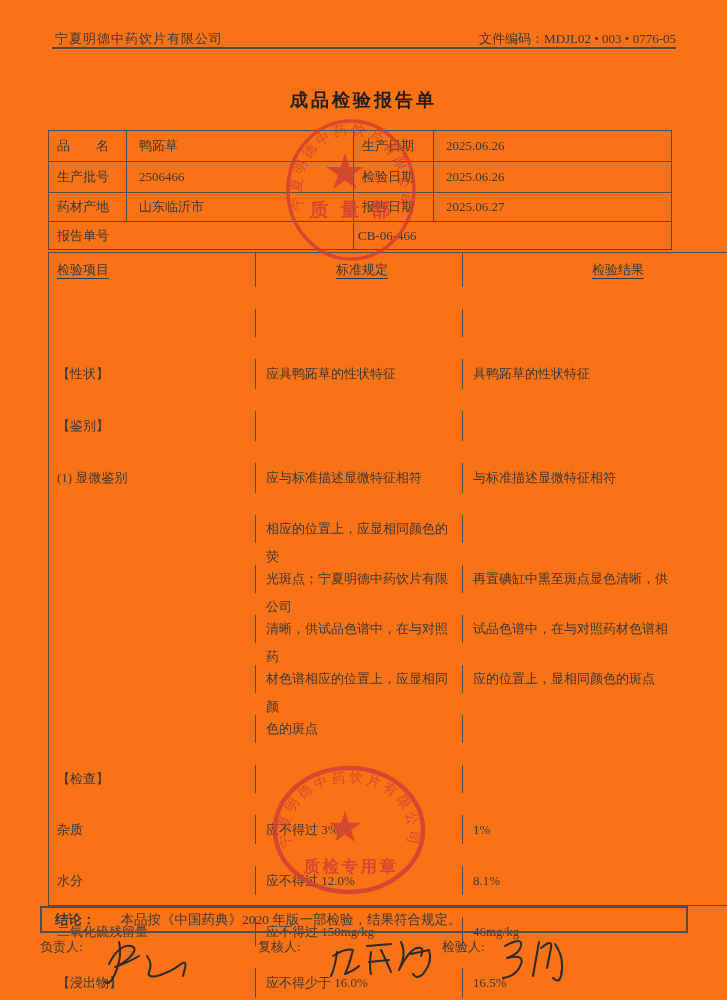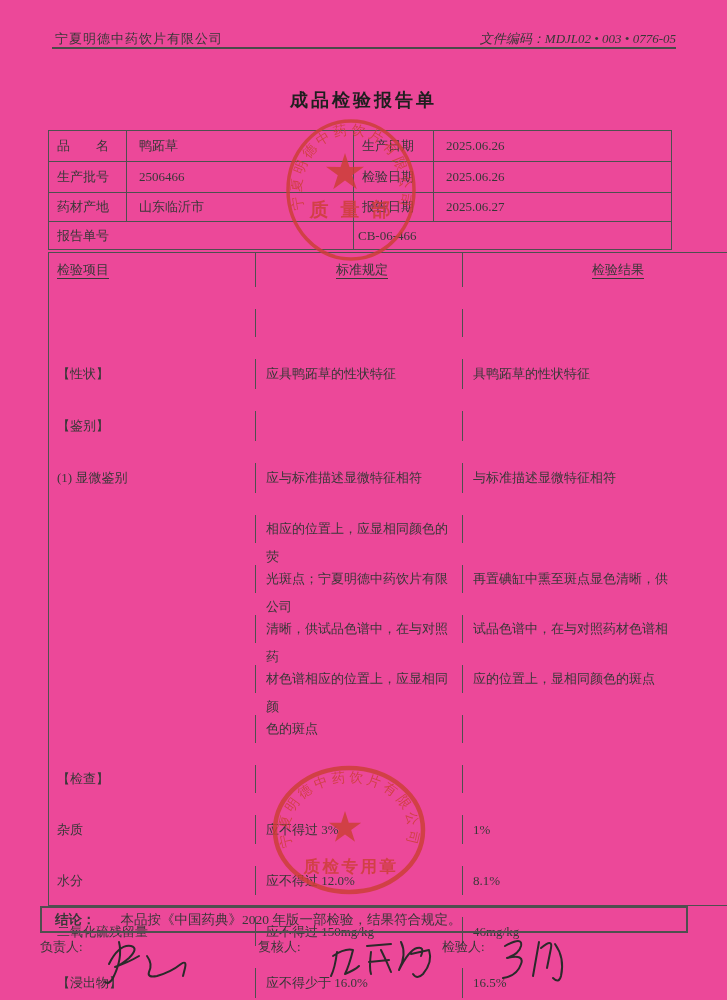--- a/index.html
+++ b/index.html
@@ -1,23 +1,23 @@
 <!DOCTYPE html>
 <html><head>
 <meta charset="utf-8">
 <style>
   html,body { margin:0; padding:0; background:#e9e9e9; }
   .page {
-    position:relative; width:727px; height:1000px; background:#ec4899;
+    position:relative; width:727px; height:1000px; background:#f97316;
     font-family:"Liberation Serif","DejaVu Serif",serif;
     color:#383838; font-size:13px; overflow:hidden;
   }
   
   .hdr-company { position:absolute; left:55px; top:30px; font-size:13px; letter-spacing:1px; }
-  .hdr-code    { position:absolute; right:51px; top:30px; font-size:13px;font-style:italic; }
+  .hdr-code    { position:absolute; right:51px; top:30px; font-size:13px; }
   .hdr-rule    { position:absolute; left:52px; right:51px; top:47px; height:0; border-top:2px solid #4a4a4a; }
   
   .title { position:absolute; left:0; top:88px; width:100%; text-align:center;
            font-size:18px; font-weight:bold; letter-spacing:3px; color:#1f1f1f; }
   
   .info { position:absolute; left:48px; top:130px; width:624px; border:1px solid #4f4f4f; box-sizing:border-box; }
   .info .row { display:flex; border-bottom:1px solid #4f4f4f; }
   .info .row:last-child { border-bottom:none; }
   .info .cell { display:flex; align-items:center; box-sizing:border-box; border-right:1px solid #4f4f4f; }
   .info .cell.last { border-right:none; }

